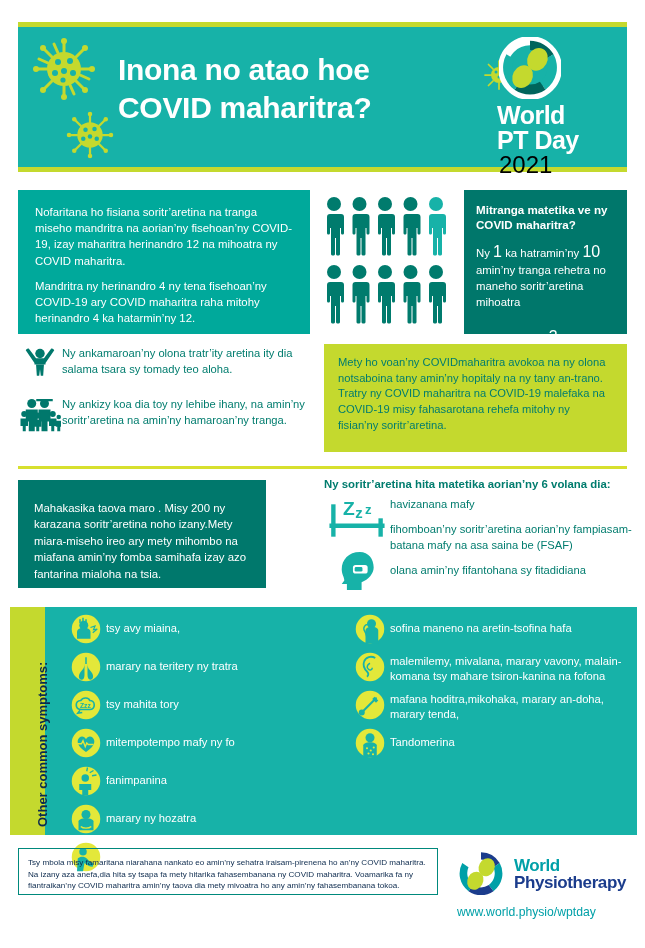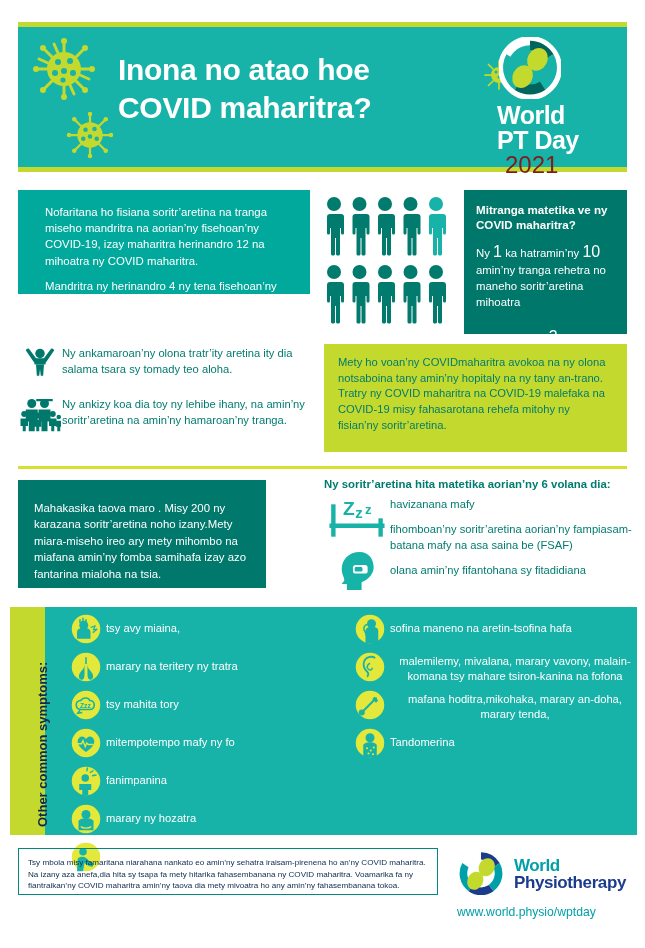--- a/index.html
+++ b/index.html
@@ -21,26 +21,26 @@
   }
   .hdr-title {
     position:absolute; left:100px; top:24px; width:330px;
     color:#ffffff; font-size:30px; font-weight:700; line-height:1.25;
     letter-spacing:-0.3px;
   }
   .virus { position:absolute; }
   .wptlogo { position:absolute; right:14px; top:10px; width:120px; text-align:left;}
   .wpt-mark { width:62px; height:62px; margin-left:6px; }
   .wpt-word { color:#fff; font-size:25px; font-weight:700; line-height:0.98; margin-left:4px; letter-spacing:-0.5px;}
-  .wpt-year { color:#7f1d1d; font-size:24px; font-weight:300; line-height:1.05; margin-left:12px; }
+  .wpt-year { color:#000000; font-size:24px; font-weight:300; line-height:1.05; margin-left:6px; }
 
   
   .defbox {
-    position:absolute; left:18px; top:190px; width:292px; height:104px;
-    background:#00a99b; padding:14px 16px 10px 27px;
+    position:absolute; left:18px; top:190px; width:292px; height:144px;
+    background:#00a99b; padding:14px 16px 10px 17px;
   }
   .defbox p { color:#ffffff; font-size:11.4px; line-height:1.42; margin-bottom:9px; }
   .defbox p:last-child { margin-bottom:0; }
 
   .people { position:absolute; left:324px; top:196px; width:128px; height:130px; }
   .qbox {
     position:absolute; left:464px; top:190px; width:163px; height:144px;
     background:#00776b; padding:12px 10px 8px 12px;
   }
   .qbox .q { color:#fff; font-size:11.6px; font-weight:700; line-height:1.3; margin-bottom:9px;}
@@ -82,21 +82,21 @@
     transform: rotate(-90deg);
     transform-origin: left top;
     position:absolute; left:25px; top:220px;
   }
   .symcol { position:absolute; top:612px; }
   .symcol.left { left:66px; width:260px; }
   .symcol.right { left:350px; width:290px; }
   .symrow { display:flex; align-items:flex-start; margin-bottom:4px; }
   .symrow .ic { flex:0 0 40px; height:34px; display:flex; align-items:center; justify-content:center; }
   .symrow .tx { color:#ffffff; font-size:11.2px; line-height:1.35; padding-top:9px; }
-  .symrow.multi .tx { padding-top:4px;text-align:center; }
+  .symrow.multi .tx { padding-top:4px; }
 
   
   .fnote {
     position:absolute; left:18px; top:848px; width:420px; height:47px;
     border:1.5px solid #00897c; padding:8px 9px;
   }
   .fnote p { color:#0d2b4e; font-size:8.1px; line-height:1.45; }
   .wplogo { position:absolute; left:455px; top:848px; width:180px; }
   .wp-row { display:flex; align-items:center; }
   .wp-mark { width:52px; height:52px; flex:0 0 52px; }

